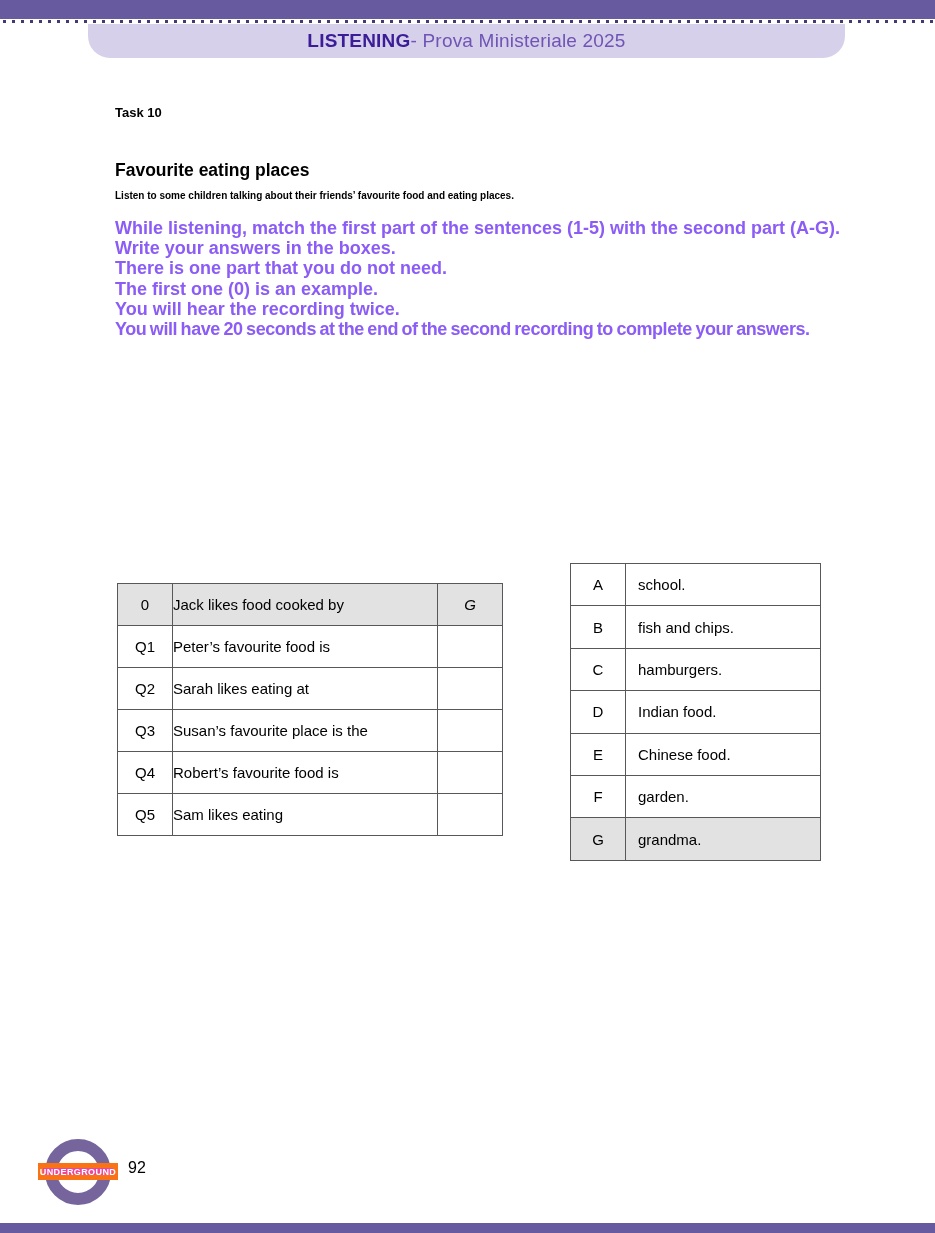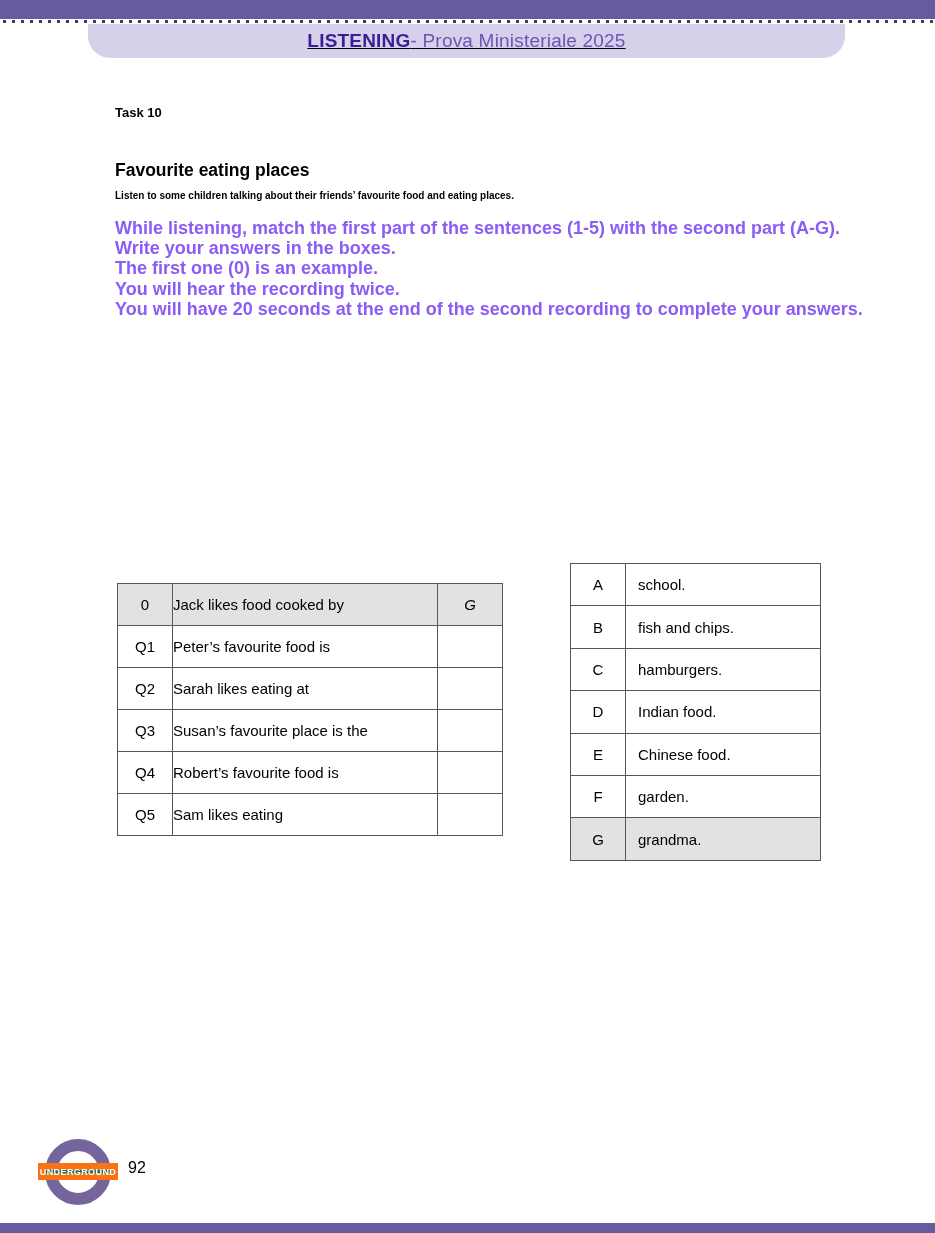--- a/index.html
+++ b/index.html
@@ -28,21 +28,20 @@
     background-repeat: repeat-x;
   }
   .banner {
     position: absolute; left: 88px; top: 24px;
     width: 757px; height: 34px;
     background: #d7d0ea;
     border-radius: 0 0 22px 22px;
     display: flex; align-items: center; justify-content: center;
     font-size: 19px;
     letter-spacing: 0.2px;
-    text-decoration: underline;
   }
   .banner .t-bold { font-weight: bold; color: #3b1d98; }
   .banner .t-rest { color: #6f54b5; }
 
   
   .task-label {
     position: absolute; left: 115px; top: 105px;
     font-size: 13px; font-weight: bold; color: #000;
   }
   .task-title {
@@ -92,22 +91,22 @@
   }
   .logo .ring {
     position: absolute; left: 3px; top: 1px;
     width: 66px; height: 66px;
     border: 12px solid #76659d;
     border-radius: 50%;
   }
   .logo .bar {
     position: absolute; left: -4px; top: 25px;
     width: 80px; height: 17px;
-    background: #0f766e;
-    border: 7px solid #f97316;
+    background: #ec4899;
+    border: 5px solid #f97316;
     display: flex; align-items: center; justify-content: center;
     color: #ffffff;
     font-size: 9px; font-weight: bold; letter-spacing: 0.4px;
   }
   .page-number {
     position: absolute; left: 128px; top: 1159px;
     font-size: 16px; color: #000;
   }
   .bottom-bar {
     position: absolute; left: 0; bottom: 0;
@@ -127,20 +126,21 @@
     <span class="t-rest">- Prova Ministeriale 2025</span>
   </div>
 
   <div class="task-label">Task 10</div>
   <div class="task-title">Favourite eating places</div>
   <div class="task-intro">Listen to some children talking about their friends’ favourite food and eating places.</div>
 
   <div class="instructions">
     <div>While listening, match the first part of the sentences (1-5) with the second part (A-G).</div>
     <div>Write your answers in the boxes.</div>
+    <div>There is one part that you do not need.</div>
     <div>The first one (0) is an example.</div>
     <div>You will hear the recording twice.</div>
     <div>You will have 20 seconds at the end of the second recording to complete your answers.</div>
   </div>
 
   <table class="q-table">
     <tbody>
       <tr class="example">
         <td class="c-id">0</td>
         <td class="c-txt">Jack likes food cooked by</td>

